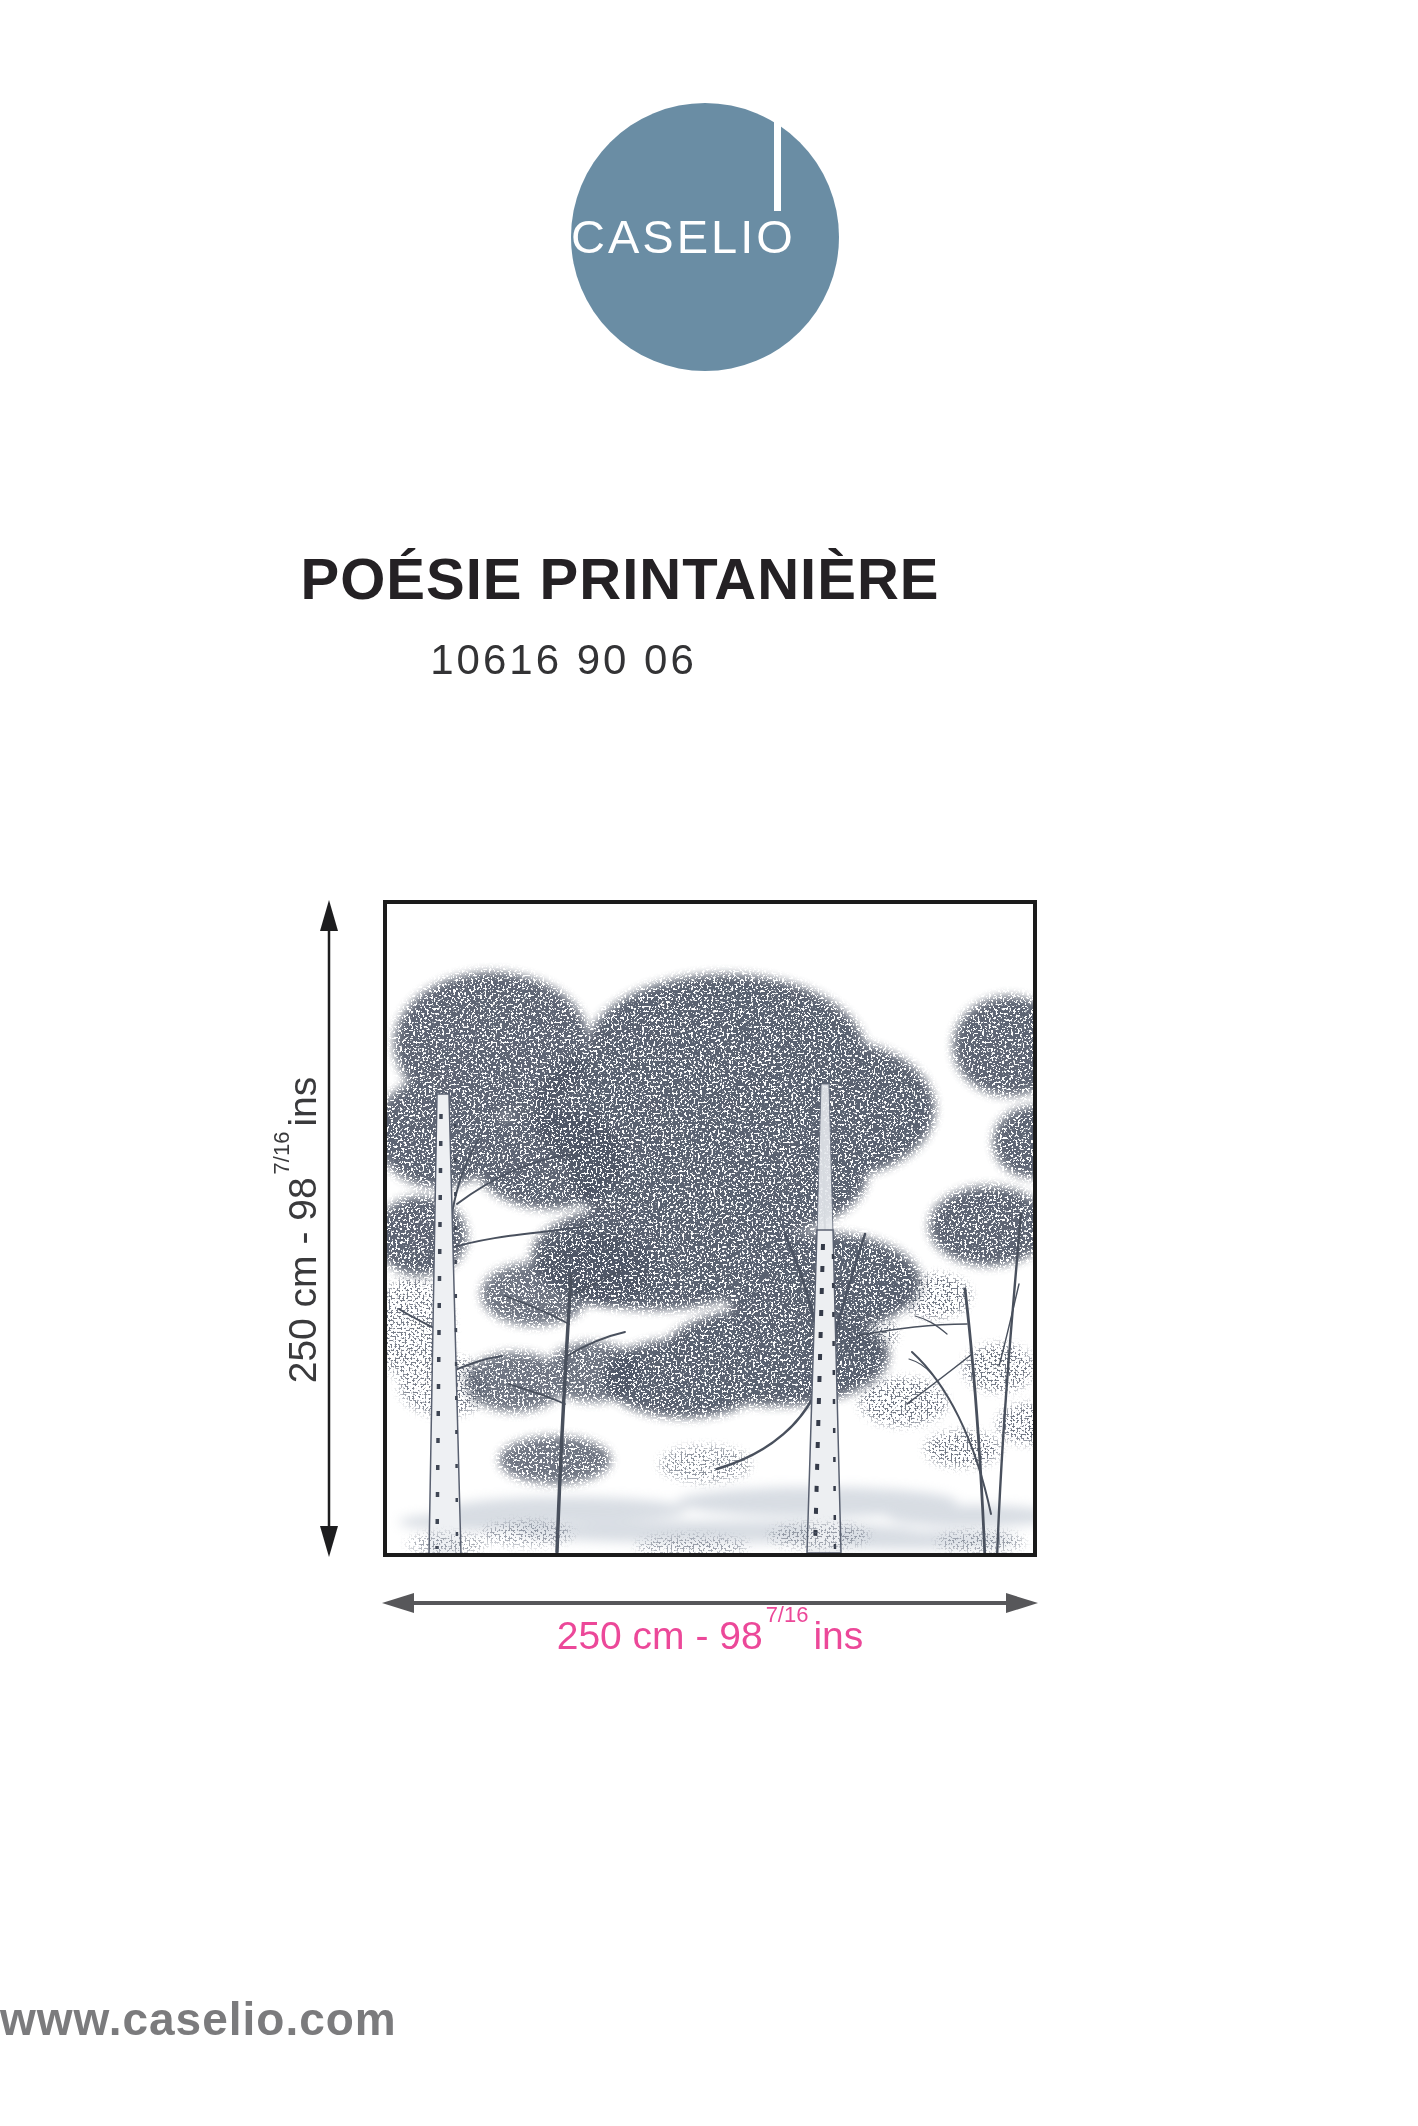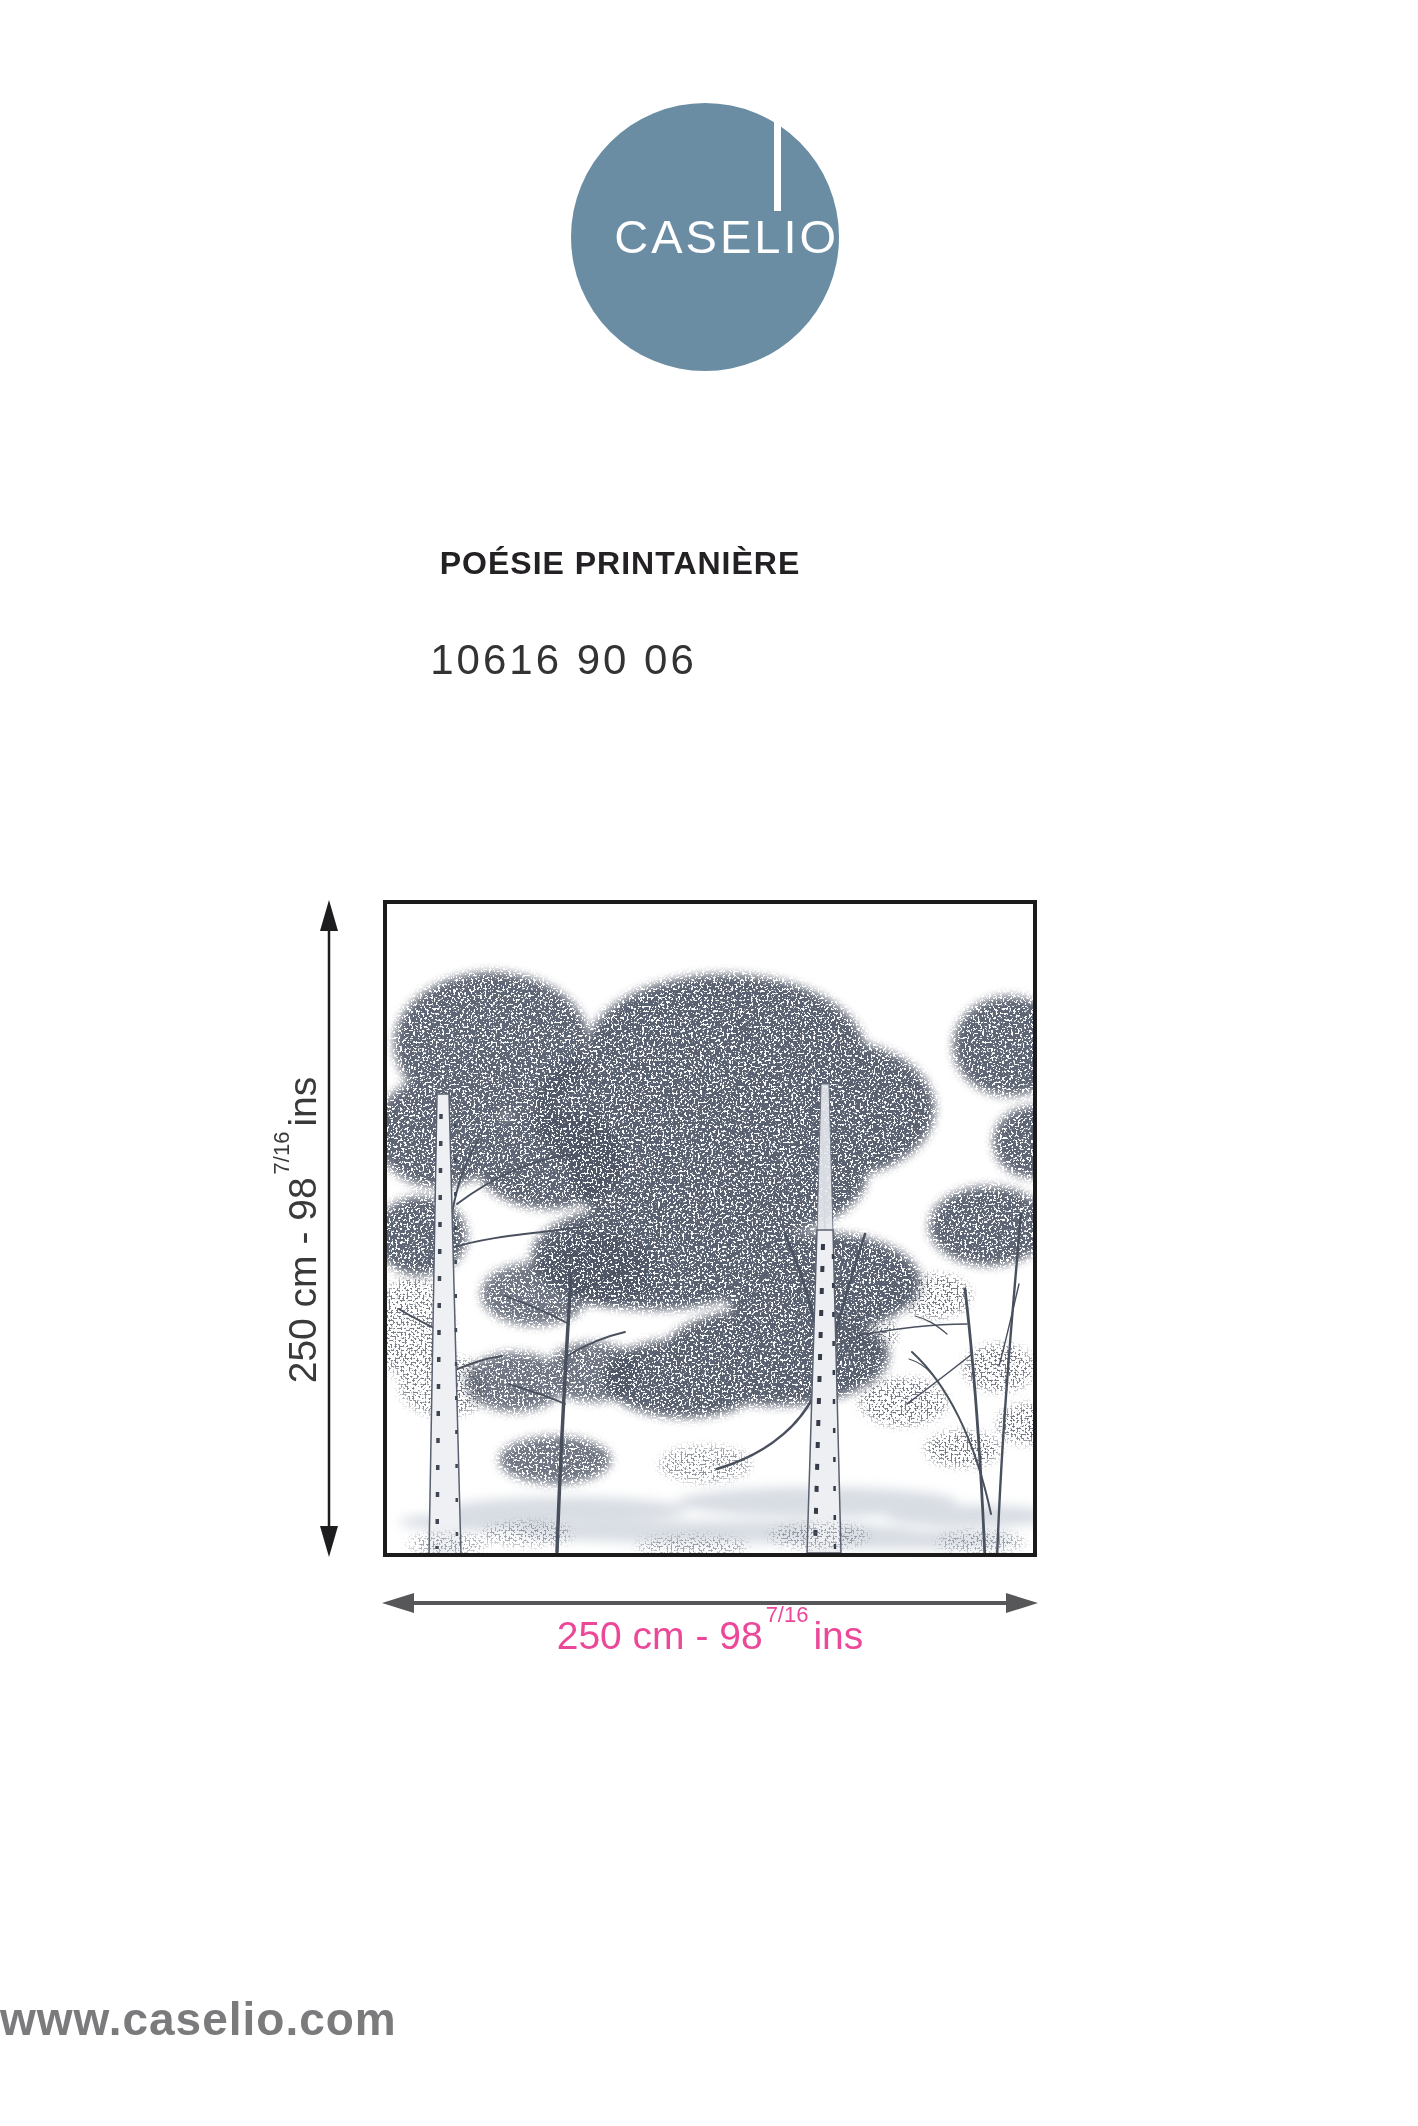--- a/index.html
+++ b/index.html
@@ -10,27 +10,27 @@
   
   .logo-circle{
     position:absolute;left:571px;top:103px;width:268px;height:268px;
     border-radius:50%;
   }
   .logo-slit{
     position:absolute;left:774px;top:86px;width:7px;height:125px;background:#ffffff;
   }
   .logo-text{
     position:absolute;left:571px;top:209px;width:268px;height:56px;
-    text-align:right;color:#ffffff;font-size:47px;line-height:56px;
+    text-align:left;color:#ffffff;font-size:47px;line-height:56px;
     letter-spacing:3px;font-weight:400;
   }
   
   .title{
     position:absolute;left:0;top:545px;width:1240px;text-align:center;
-    font-size:32px;font-weight:bold;color:#242124;letter-spacing:1px;margin:0;
+    font-size:58px;font-weight:bold;color:#242124;letter-spacing:1px;margin:0;
   }
   .ref{
     position:absolute;left:0;top:636px;width:1127px;text-align:center;
     font-size:42px;font-weight:400;color:#333335;letter-spacing:3px;
   }
   
   .mural-frame{
     position:absolute;left:383px;top:900px;width:646px;height:649px;
     border:4px solid #1b1b1b;background:#ffffff;
   }

